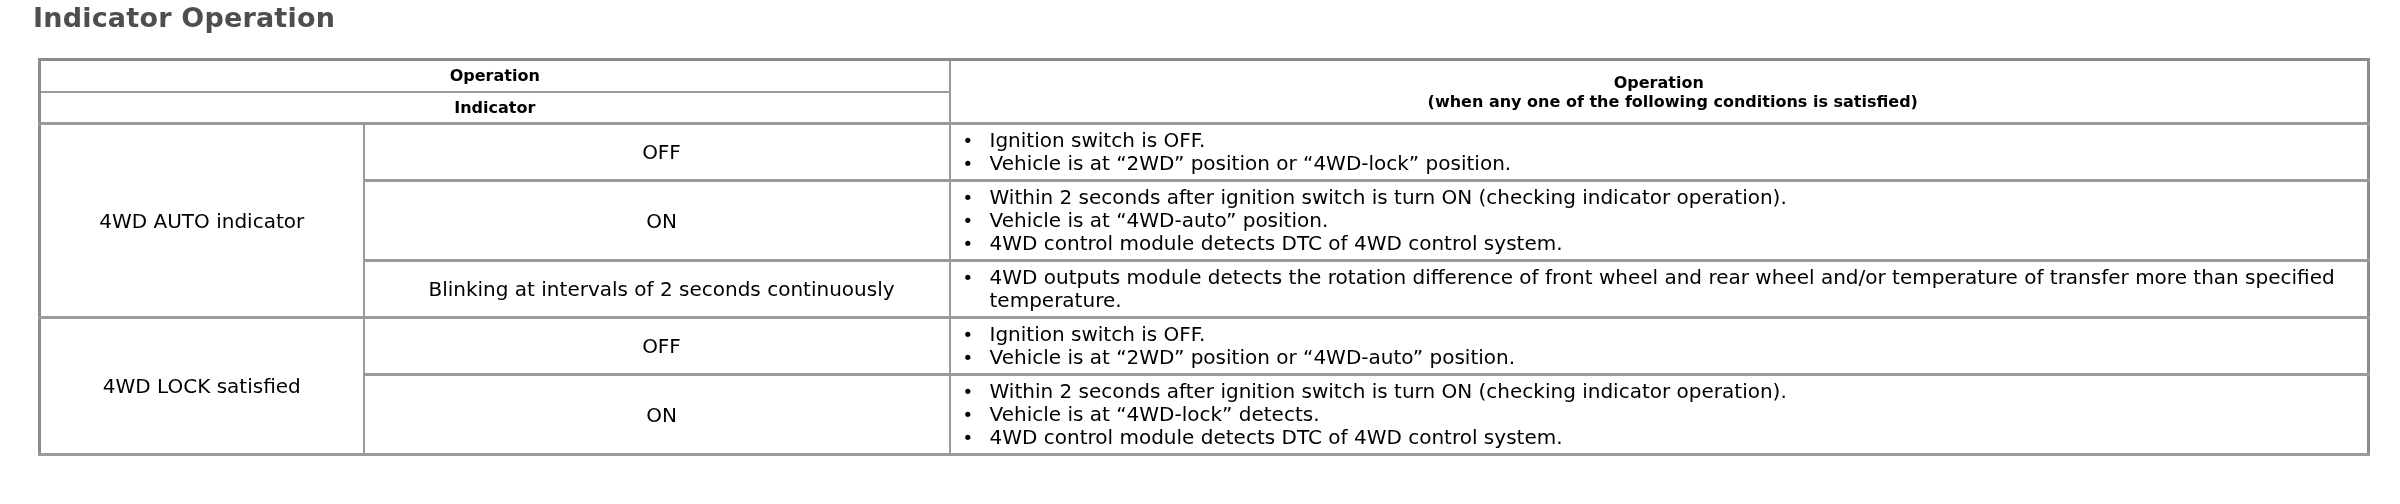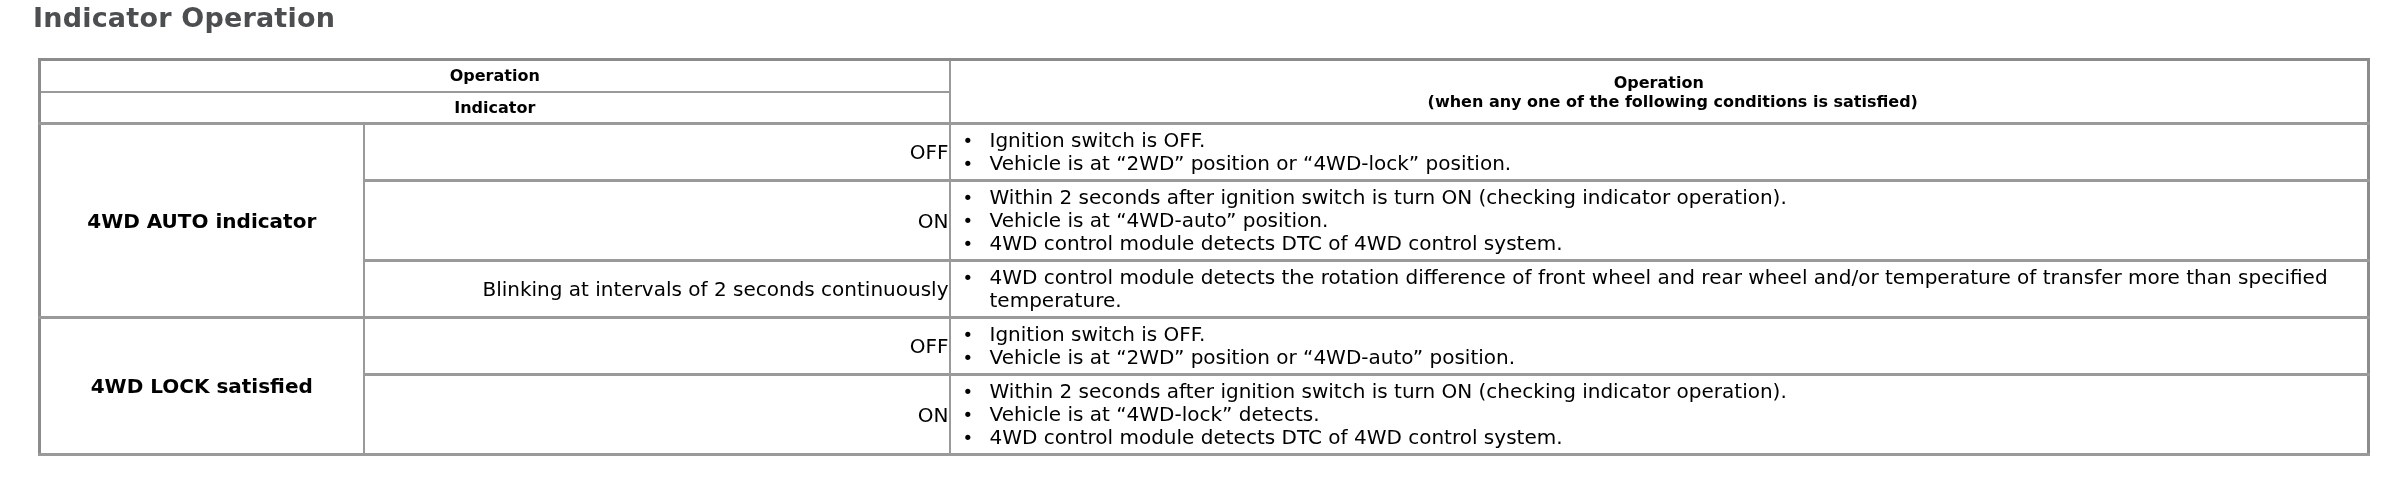--- a/index.html
+++ b/index.html
@@ -53,24 +53,23 @@
     font-size: 16px;
   }
   tr.hrow { height: 32px; }
   tr.r-2 { height: 53px; }
   tr.r-3 { height: 77px; }
   tr.r-blink { height: 55px; }
   tr.r-2b { height: 52px; }
   td.c1 {
     text-align: center;
     font-size: 20px;
-    font-weight: bold;
   }
   td.c2 {
-    text-align: right;
+    text-align: center;
     padding-left: 10px;
     font-size: 20px;
   }
   td.c3 {
     padding: 4px 10px 4px 0;
   }
   .cond-head-sub { font-weight: bold; margin-left: 28px; }
   ul.cond-list {
     list-style: none;
     margin: 0;
@@ -133,21 +132,21 @@
             <li><span class="blt">•</span><span>Within 2 seconds after ignition switch is turn ON (checking indicator operation).</span></li>
             <li><span class="blt">•</span><span>Vehicle is at “4WD-auto” position.</span></li>
             <li><span class="blt">•</span><span>4WD control module detects DTC of 4WD control system.</span></li>
           </ul>
         </td>
       </tr>
       <tr class="r-blink">
         <td class="c2">Blinking at intervals of 2 seconds continuously</td>
         <td class="c3">
           <ul class="cond-list">
-            <li><span class="blt">•</span><span>4WD control module detects the rotation difference of front wheel and rear wheel and/or temperature of transfer more than specified temperature.</span></li>
+            <li><span class="blt">•</span><span>4WD outputs module detects the rotation difference of front wheel and rear wheel and/or temperature of transfer more than specified temperature.</span></li>
           </ul>
         </td>
       </tr>
       <tr class="r-2b">
         <td class="c1" rowspan="2">4WD LOCK satisfied</td>
         <td class="c2">OFF</td>
         <td class="c3">
           <ul class="cond-list">
             <li><span class="blt">•</span><span>Ignition switch is OFF.</span></li>
             <li><span class="blt">•</span><span>Vehicle is at “2WD” position or “4WD-auto” position.</span></li>

